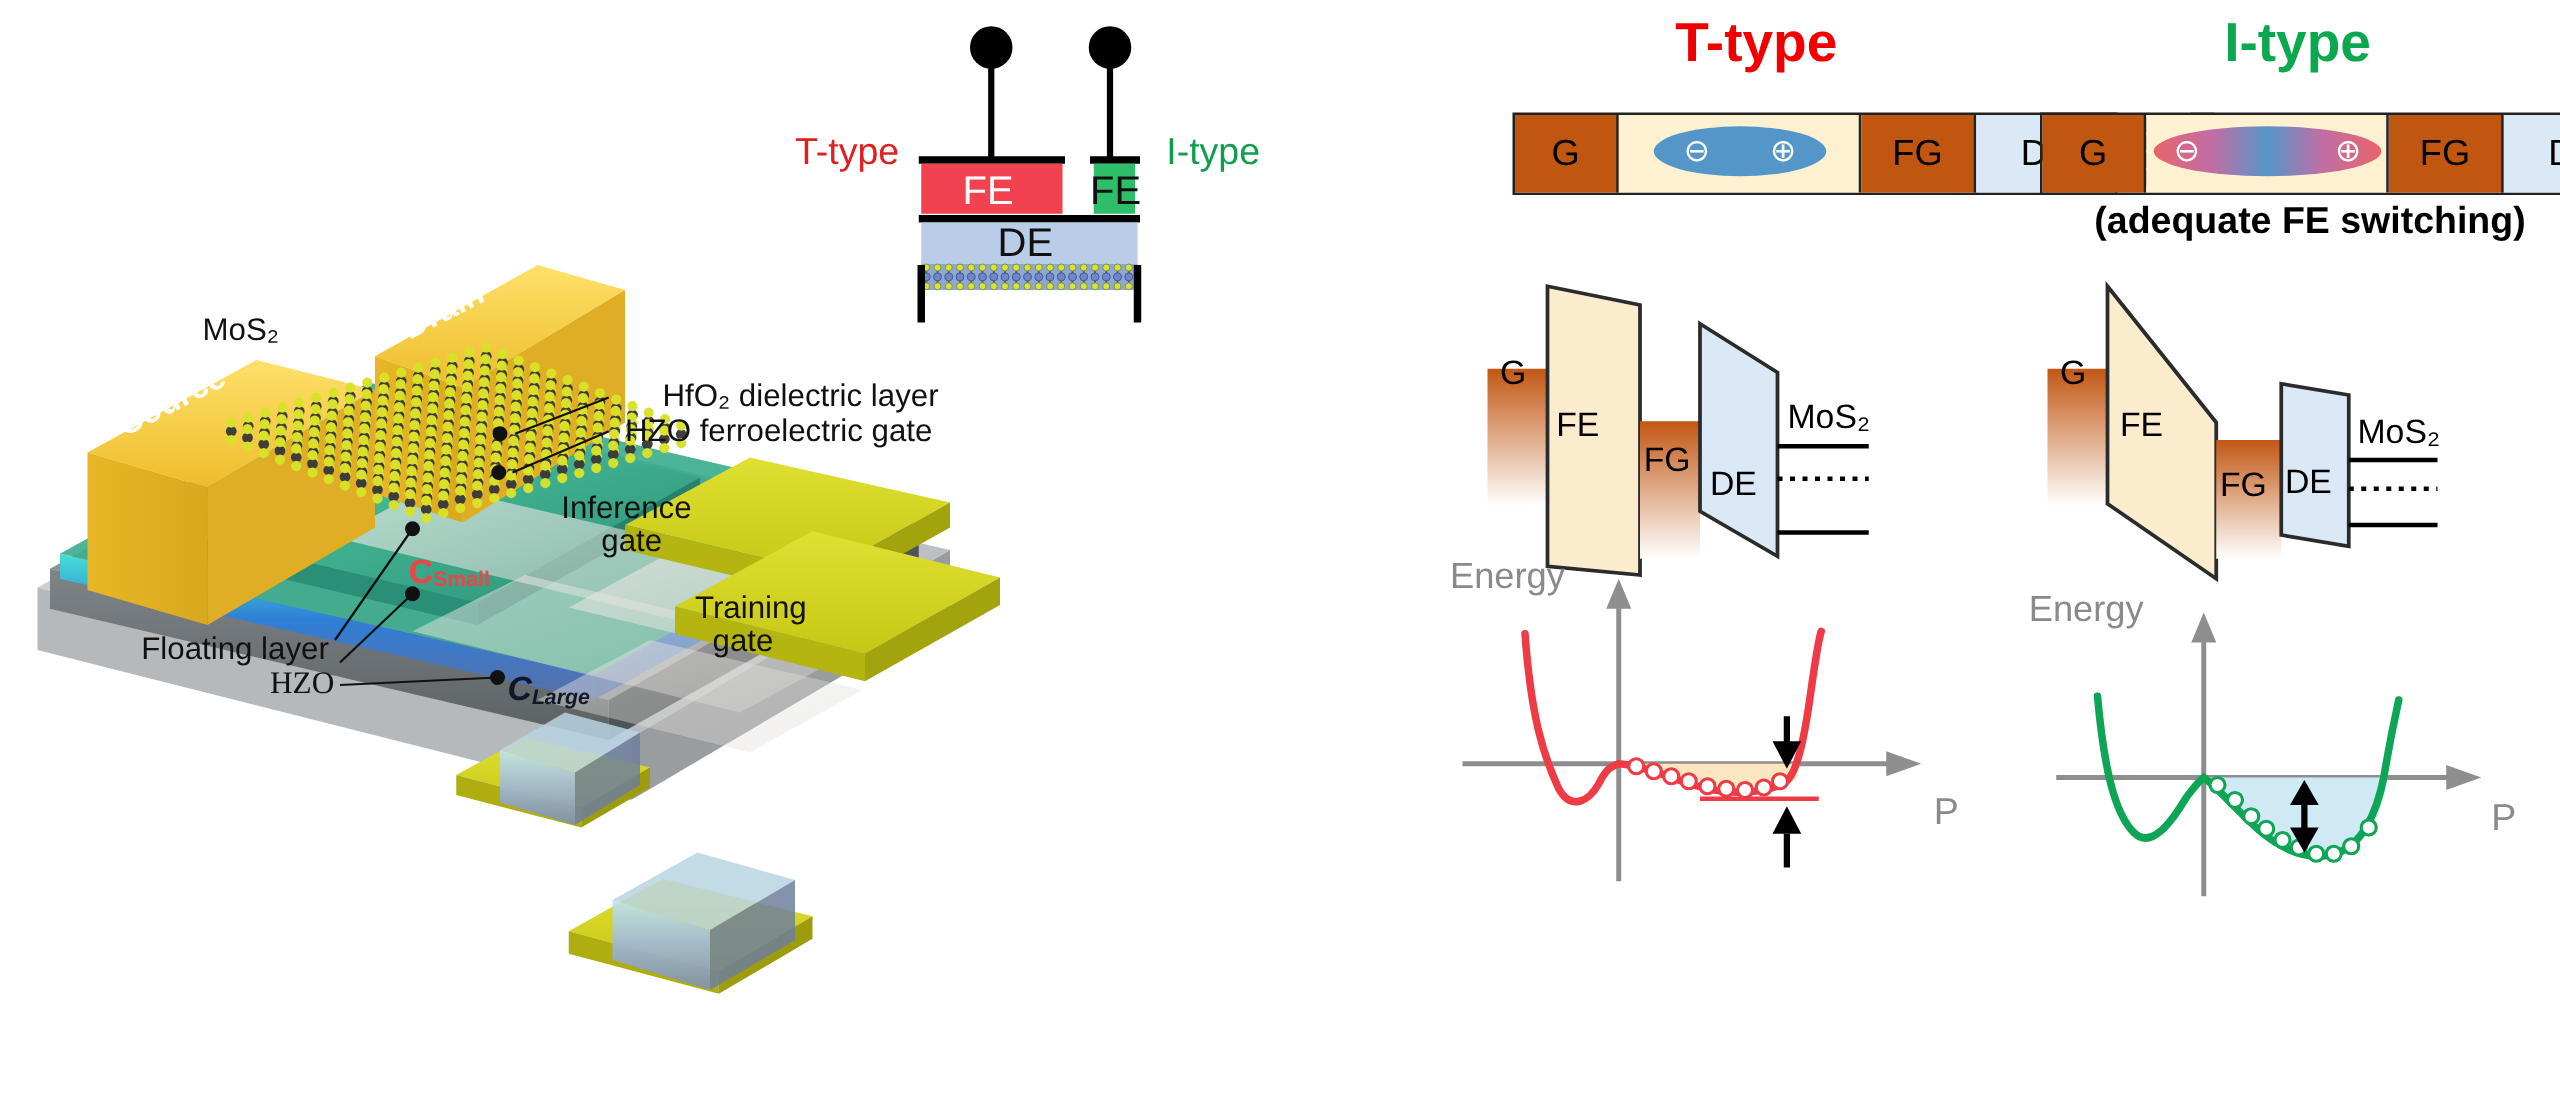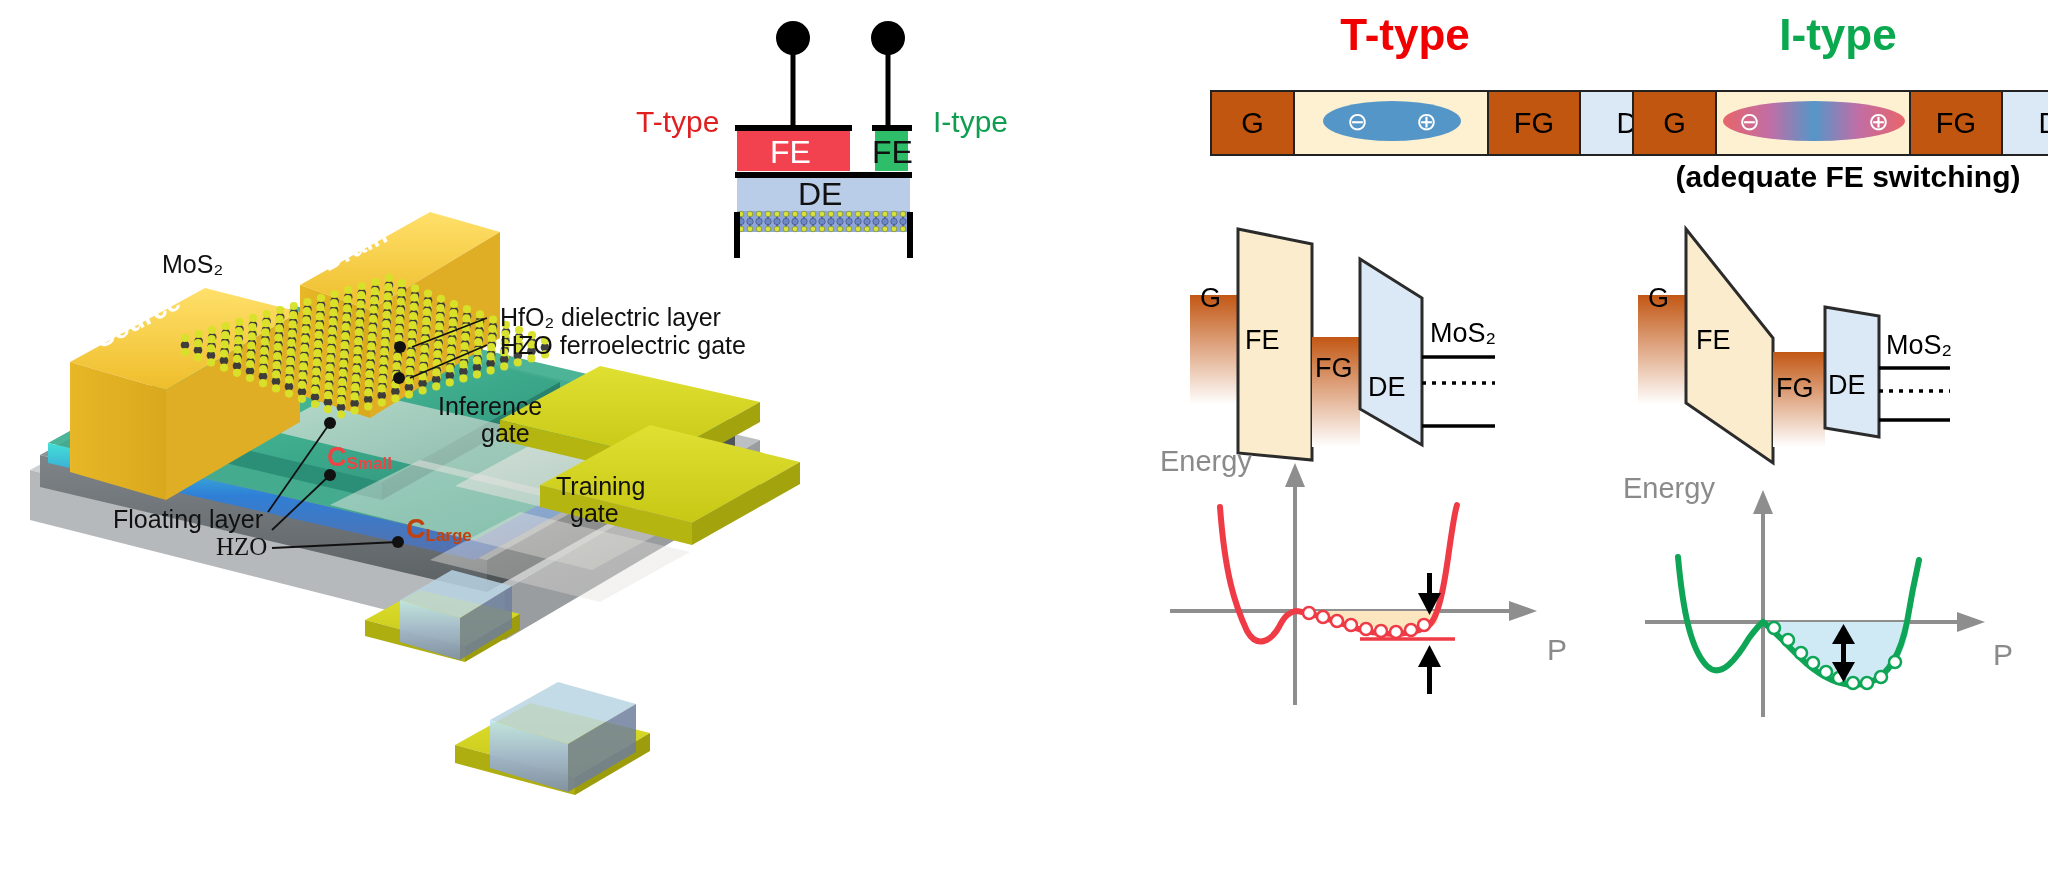--- a/index.html
+++ b/index.html
@@ -1009,36 +1009,36 @@
       <circle cx="330" cy="423" r="6"></circle>
       <circle cx="330" cy="475" r="6"></circle>
       <circle cx="398" cy="542" r="6"></circle>
     </g>
   </svg>
 
   <div class="abs lbl nosel" style="left:162px;top:250px;">MoS₂</div>
   <div class="abs lbl-w nosel" style="left:92px;top:305px;transform:rotate(-27deg);font-size:27px;">Source</div>
   <div class="abs lbl-w nosel" style="left:320px;top:233px;transform:rotate(-27deg);font-size:27px;">Drain</div>
 
-  <div class="abs lbl nosel" style="left:500px;top:303px;">HfO₂ dielectric layer</div>
+  <div class="abs lbl nosel" style="left:500px;top:303px;padding-left:30px;">HfO₂ dielectric layer</div>
   <div class="abs lbl nosel" style="left:500px;top:331px;">HZO ferroelectric gate</div>
 
-  <div class="abs lbl nosel" style="left:438px;top:392px;">Inference</div>
+  <div class="abs lbl nosel" style="left:449px;top:392px;">Inference</div>
   <div class="abs lbl nosel" style="left:481px;top:419px;">gate</div>
 
   <div class="abs lbl nosel" style="left:556px;top:472px;">Training</div>
   <div class="abs lbl nosel" style="left:570px;top:499px;">gate</div>
 
   <div class="abs lbl nosel" style="left:113px;top:505px;">Floating layer</div>
   <div class="abs lbl nosel" style="left:216px;top:533px;font-family:Liberation Serif, serif;">HZO</div>
 
   <div class="abs nosel" style="left:327px;top:442px;color:#ef4444;font-weight:bold;">
     <span style="font-size:27px;">C</span><span style="font-size:17px;vertical-align:-3px;">Small</span>
   </div>
-  <div class="abs nosel" style="left:406px;top:514px;color:#c2410c;font-weight:bold;">
+  <div class="abs nosel" style="left:406px;top:536px;color:#0f172a;font-weight:bold;font-style:italic;">
     <span style="font-size:27px;">C</span><span style="font-size:17px;vertical-align:-3px;">Large</span>
   </div>
 </div>
 
 <div class="abs" id="circuit">
   <svg width="420" height="260">
 
     <circle cx="193" cy="38" r="17"></circle>
     <line x1="193" y1="40" x2="193" y2="128" stroke="#000" stroke-width="5"></line>
     <circle cx="288" cy="38" r="17"></circle>

